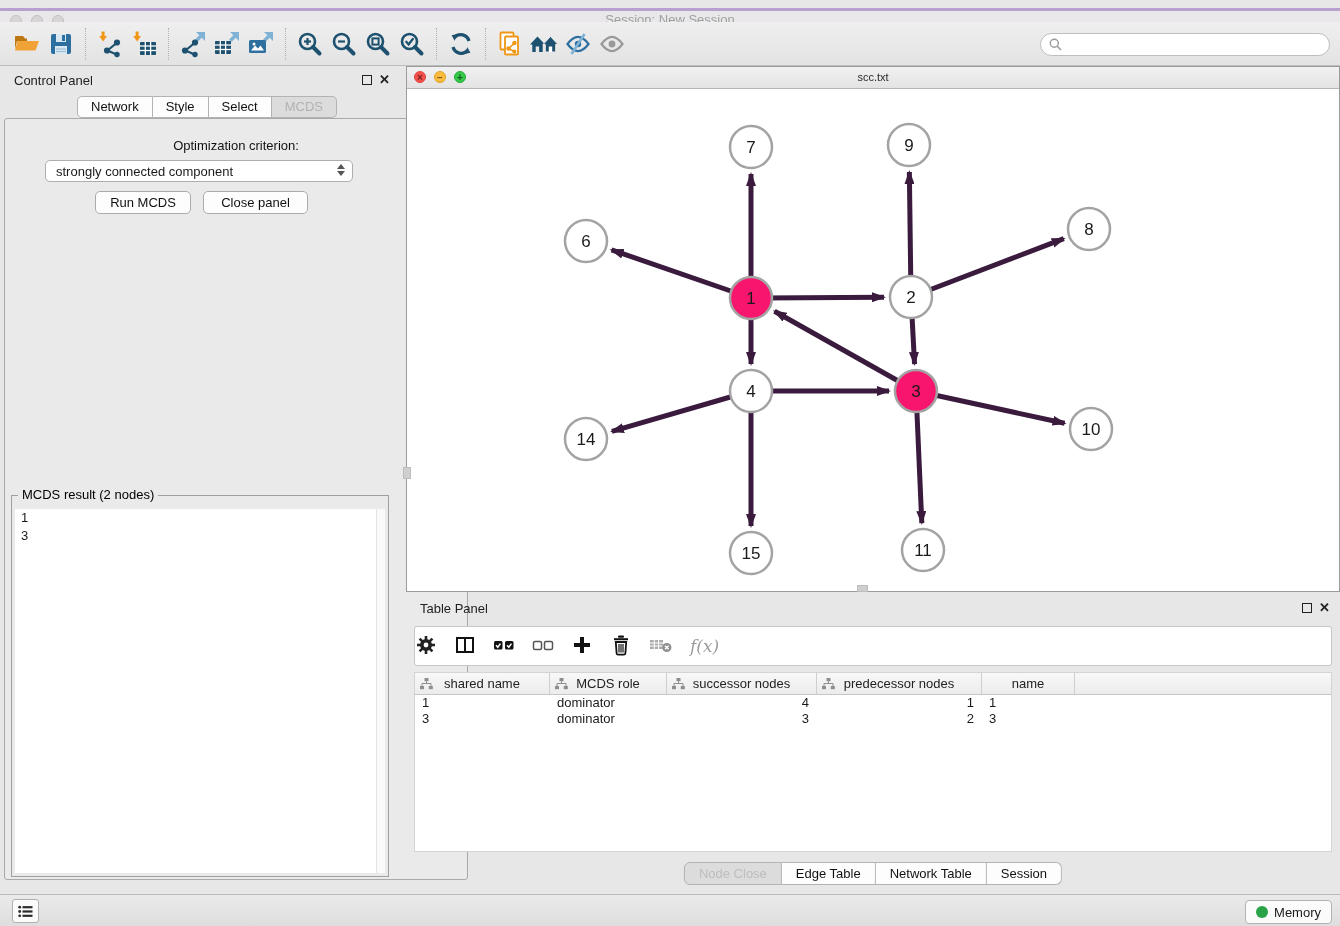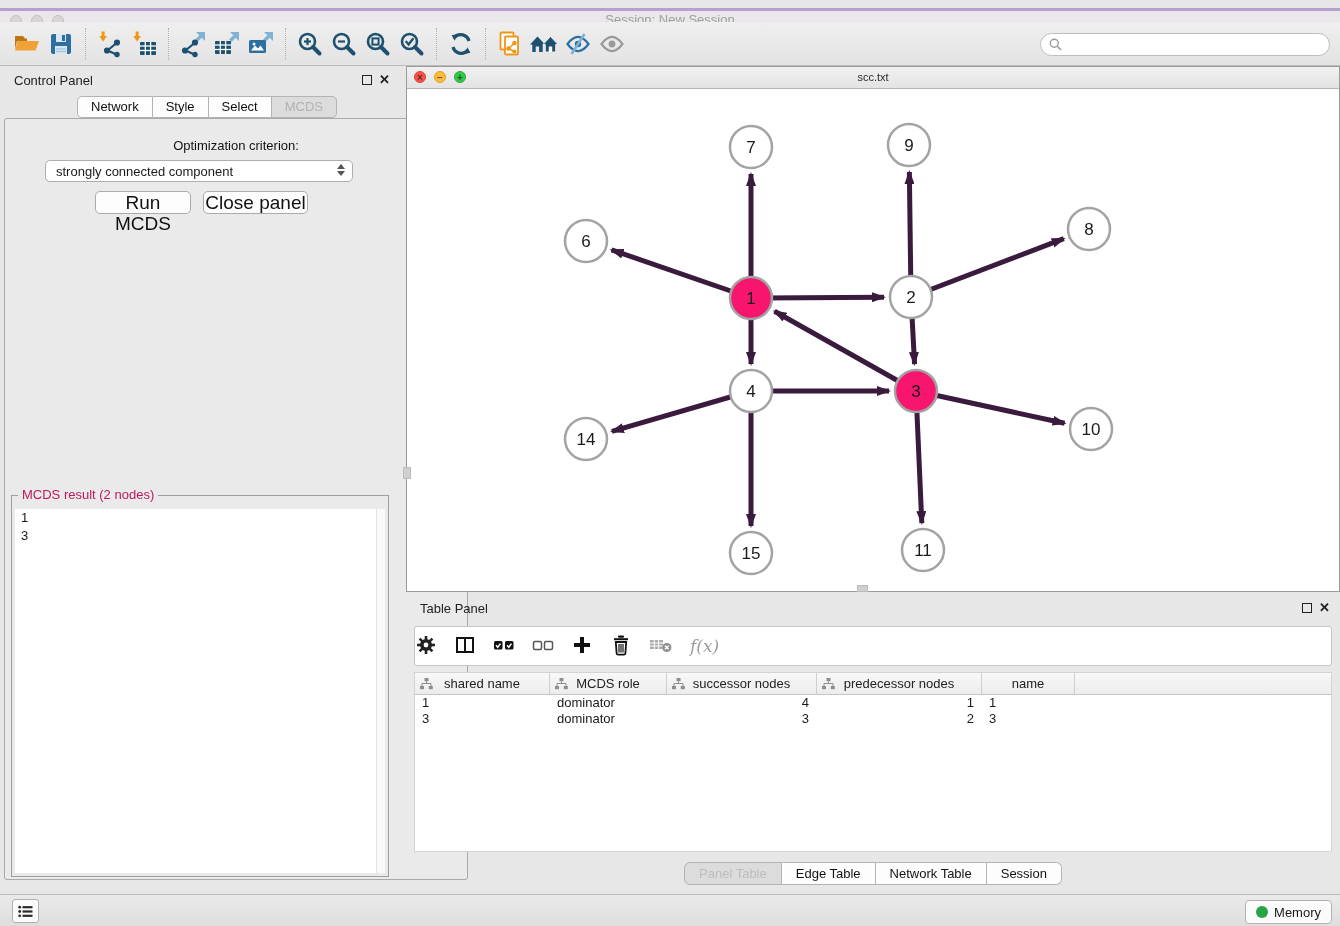--- a/index.html
+++ b/index.html
@@ -38,24 +38,24 @@
   .cptab.selected { background:#dcdcdc; color:#b2b2b2; border-radius:0 5px 5px 0; }
   #cp-body { position:absolute; left:4px; top:52px; width:464px; height:762px;
     background:#eaeaea; border:1px solid #a9a9a9; border-radius:3px;padding-left:9px; }
   #opt-label { position:absolute; left:0; right:0; top:19px; text-align:center; font-size:13px; color:#111; }
   #criterion { position:absolute; left:40px; top:41px; width:308px; height:22px; background:#fff;
     border:1px solid #aeaeae; border-radius:5px; display:flex; align-items:center; padding-left:10px; cursor:pointer; }
   #criterion .stepper { position:absolute; right:7px; top:3px; display:flex; flex-direction:column; gap:2px; }
   .tri-up { width:0; height:0; border-left:4px solid transparent; border-right:4px solid transparent; border-bottom:5px solid #555; }
   .tri-dn { width:0; height:0; border-left:4px solid transparent; border-right:4px solid transparent; border-top:5px solid #555; }
   .cbtn { position:absolute; top:72px; height:23px; background:#fdfdfd; border:1px solid #ababab;
-    border-radius:5px; font-size:19px; color:#111; text-align:center; line-height:21px; cursor:pointer; }
+    border-radius:5px; font-size:13px; color:#111; text-align:center; line-height:21px; cursor:pointer; }
   #run-btn { left:90px; width:96px; } #closepanel-btn { left:198px; width:105px; }
   #result-box { position:absolute; left:6px; top:376px; width:378px; height:382px; border:1px solid #9f9f9f; }
-  #result-legend { position:absolute; left:6px; top:-9px; background:#eaeaea; padding:0 4px; font-size:13px; color:#be185d; }
+  #result-legend { position:absolute; left:6px; top:-9px; background:#eaeaea; padding:0 4px; font-size:13px; color:#000000; }
   #result-list { position:absolute; left:3px; top:13px; right:3px; bottom:3px; background:#fff; overflow:hidden; }
   #result-list .item { padding:1px 0 1px 6px; line-height:16px; font-size:13px; }
   #result-scroll { position:absolute; right:0; top:0; bottom:0; width:9px; background:#fafafa; border-left:1px solid #e4e4e4; }
 
   
   #network-window { position:absolute; left:406px; top:66px; width:934px; height:526px;
     background:#fff; border:1px solid #9b9b9b; }
   #nw-titlebar { height:22px; background:linear-gradient(#f1f1f1,#e3e3e3); border-bottom:1px solid #b6b6b6; position:relative; }
   #nw-titlebar .title { text-align:center; line-height:21px; color:#2b2b2b; font-size:11px; }
   .tl { width:12px; height:12px; border-radius:50%; font-size:10px; line-height:11px; text-align:center;
@@ -511,21 +511,21 @@
         <div class="tr">
           <div class="td" style="width: 135px; text-align: left; padding: 0px 0px 0px 7px;">3</div>
           <div class="td" style="width: 117px; text-align: left; padding: 0px 0px 0px 7px;">dominator</div>
           <div class="td" style="width: 150px; text-align: right; padding: 0px 8px 0px 0px;">3</div>
           <div class="td" style="width: 165px; text-align: right; padding: 0px 8px 0px 0px;">2</div>
           <div class="td" style="width: 93px; text-align: left; padding: 0px 0px 0px 7px;">3</div>
         </div>
       </div>
   </div>
   <div id="tp-tabs">
-    <span class="tptab selected">Panel Table</span>
+    <span class="tptab selected">Node Close</span>
     <span class="tptab">Edge Table</span>
     <span class="tptab">Network Table</span>
     <span class="tptab">Session</span>
   </div>
 </div>
 
 <div id="statusbar">
   <div id="list-btn">
     <svg width="15" height="13" viewBox="0 0 15 13">
         <g fill="#2b2b2b">

